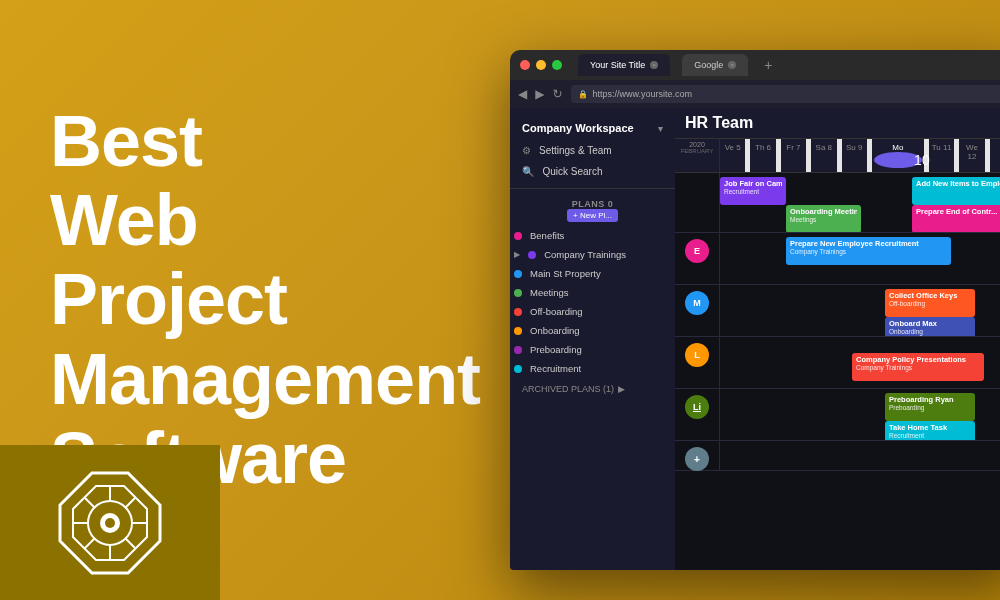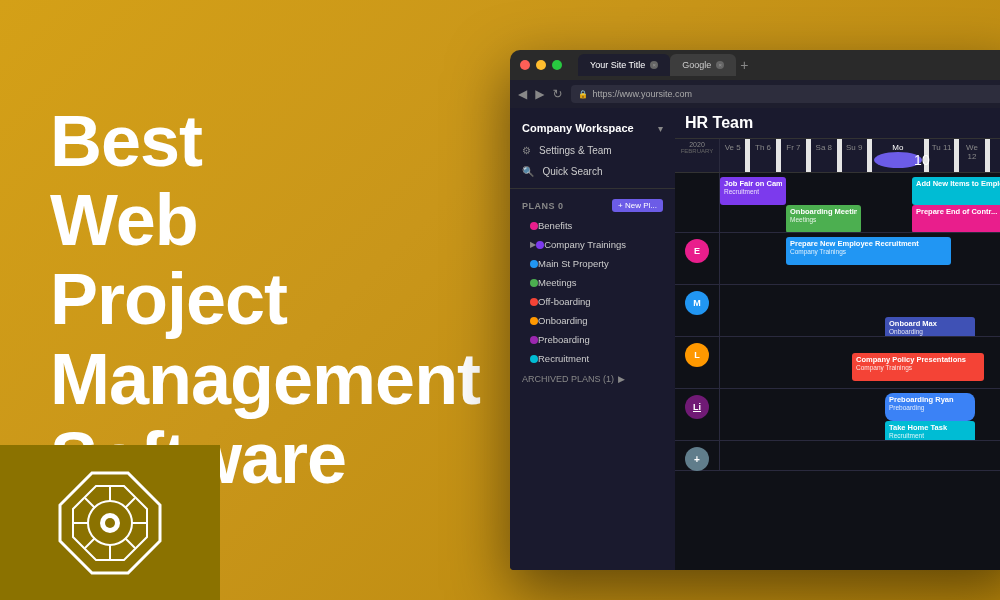--- a/index.html
+++ b/index.html
@@ -82,21 +82,21 @@
       border-radius: 50%;
     }
     .tl-red { background: #ff5f57; }
     .tl-yellow { background: #ffbd2e; }
     .tl-green { background: #28c940; }
 
     .browser-tabs {
       display: flex;
       align-items: center;
       margin-left: 10px;
-      gap: 0;
+      gap: 12px;
     }
 
     .browser-tab {
       background: #3d3d3d;
       border-radius: 6px 6px 0 0;
       padding: 4px 12px;
       font-size: 9px;
       color: #ccc;
       display: flex;
       align-items: center;
@@ -214,42 +214,44 @@
       height: 1px;
       background: #333;
       margin: 6px 0;
     }
 
     .plans-header {
       padding: 4px 12px;
       display: flex;
       align-items: center;
       justify-content: space-between;
+      flex-direction: column;
     }
 
     .plans-label {
       color: #888;
       font-size: 9px;
       font-weight: 600;
       letter-spacing: 0.5px;
     }
 
     .new-plan-btn {
       background: #6c5ce7;
       color: white;
       font-size: 8px;
       padding: 2px 6px;
       border-radius: 3px;
       cursor: pointer;
     }
 
     .plan-item {
-      padding: 4px 20px;
-      display: flex;
-      align-items: center;
+      padding: 4px 4px;
+      display: flex;
+      align-items: center;
+      gap: 8px;
       cursor: pointer;
       color: #ccc;
       font-size: 9.5px;
     }
 
     .plan-dot {
       width: 8px;
       height: 8px;
       border-radius: 50%;
       flex-shrink: 0;
@@ -410,21 +412,21 @@
     }
 
     .event-purple { background: #7c3aed; }
     .event-pink { background: #e91e8c; }
     .event-blue { background: #2196F3; }
     .event-teal { background: #00BCD4; }
     .event-orange { background: #FF5722; }
     .event-green { background: #4CAF50; }
     .event-red { background: #F44336; }
     .event-indigo { background: #3F51B5; }
-    .event-light-purple { background: #3b82f6; border-radius: 8px; }
+    .event-light-purple { background: #4d7c0f; }
   </style>
 </head>
 <body>
 
 <div class="main-container">
 
   <div class="left-content">
     <h1 class="headline">
       <span>Best</span><br>
       <span>Web Project Management</span><br>
@@ -616,20 +618,24 @@
               </div>
             </div>
           </div>
 
           <div class="calendar-row">
             <div class="user-avatar-col">
               <div class="avatar" style="background:#2196F3;">M</div>
             </div>
             <div class="day-cells">
 
+              <div class="cal-event event-orange" style="left:55%; width:30%; top:4px;">
+                <div class="event-title">Collect Office Keys</div>
+                <div class="event-category">Off-boarding</div>
+              </div>
 
               <div class="cal-event event-indigo" style="left:55%; width:30%; top:32px;">
                 <div class="event-title">Onboard Max</div>
                 <div class="event-category">Onboarding</div>
               </div>
             </div>
           </div>
 
           <div class="calendar-row">
             <div class="user-avatar-col">
@@ -639,21 +645,21 @@
 
               <div class="cal-event event-red" style="left:44%; width:44%; top:16px;">
                 <div class="event-title">Company Policy Presentations</div>
                 <div class="event-category">Company Trainings</div>
               </div>
             </div>
           </div>
 
           <div class="calendar-row">
             <div class="user-avatar-col">
-              <div class="avatar" style="background:#701a75;text-decoration:underline;">Li</div>
+              <div class="avatar" style="background:#4d7c0f;text-decoration:underline;">Li</div>
             </div>
             <div class="day-cells">
 
               <div class="cal-event event-light-purple" style="left:55%; width:30%; top:4px;">
                 <div class="event-title">Preboarding Ryan</div>
                 <div class="event-category">Preboarding</div>
               </div>
 
               <div class="cal-event event-teal" style="left:55%; width:30%; top:32px;">
                 <div class="event-title">Take Home Task</div>

